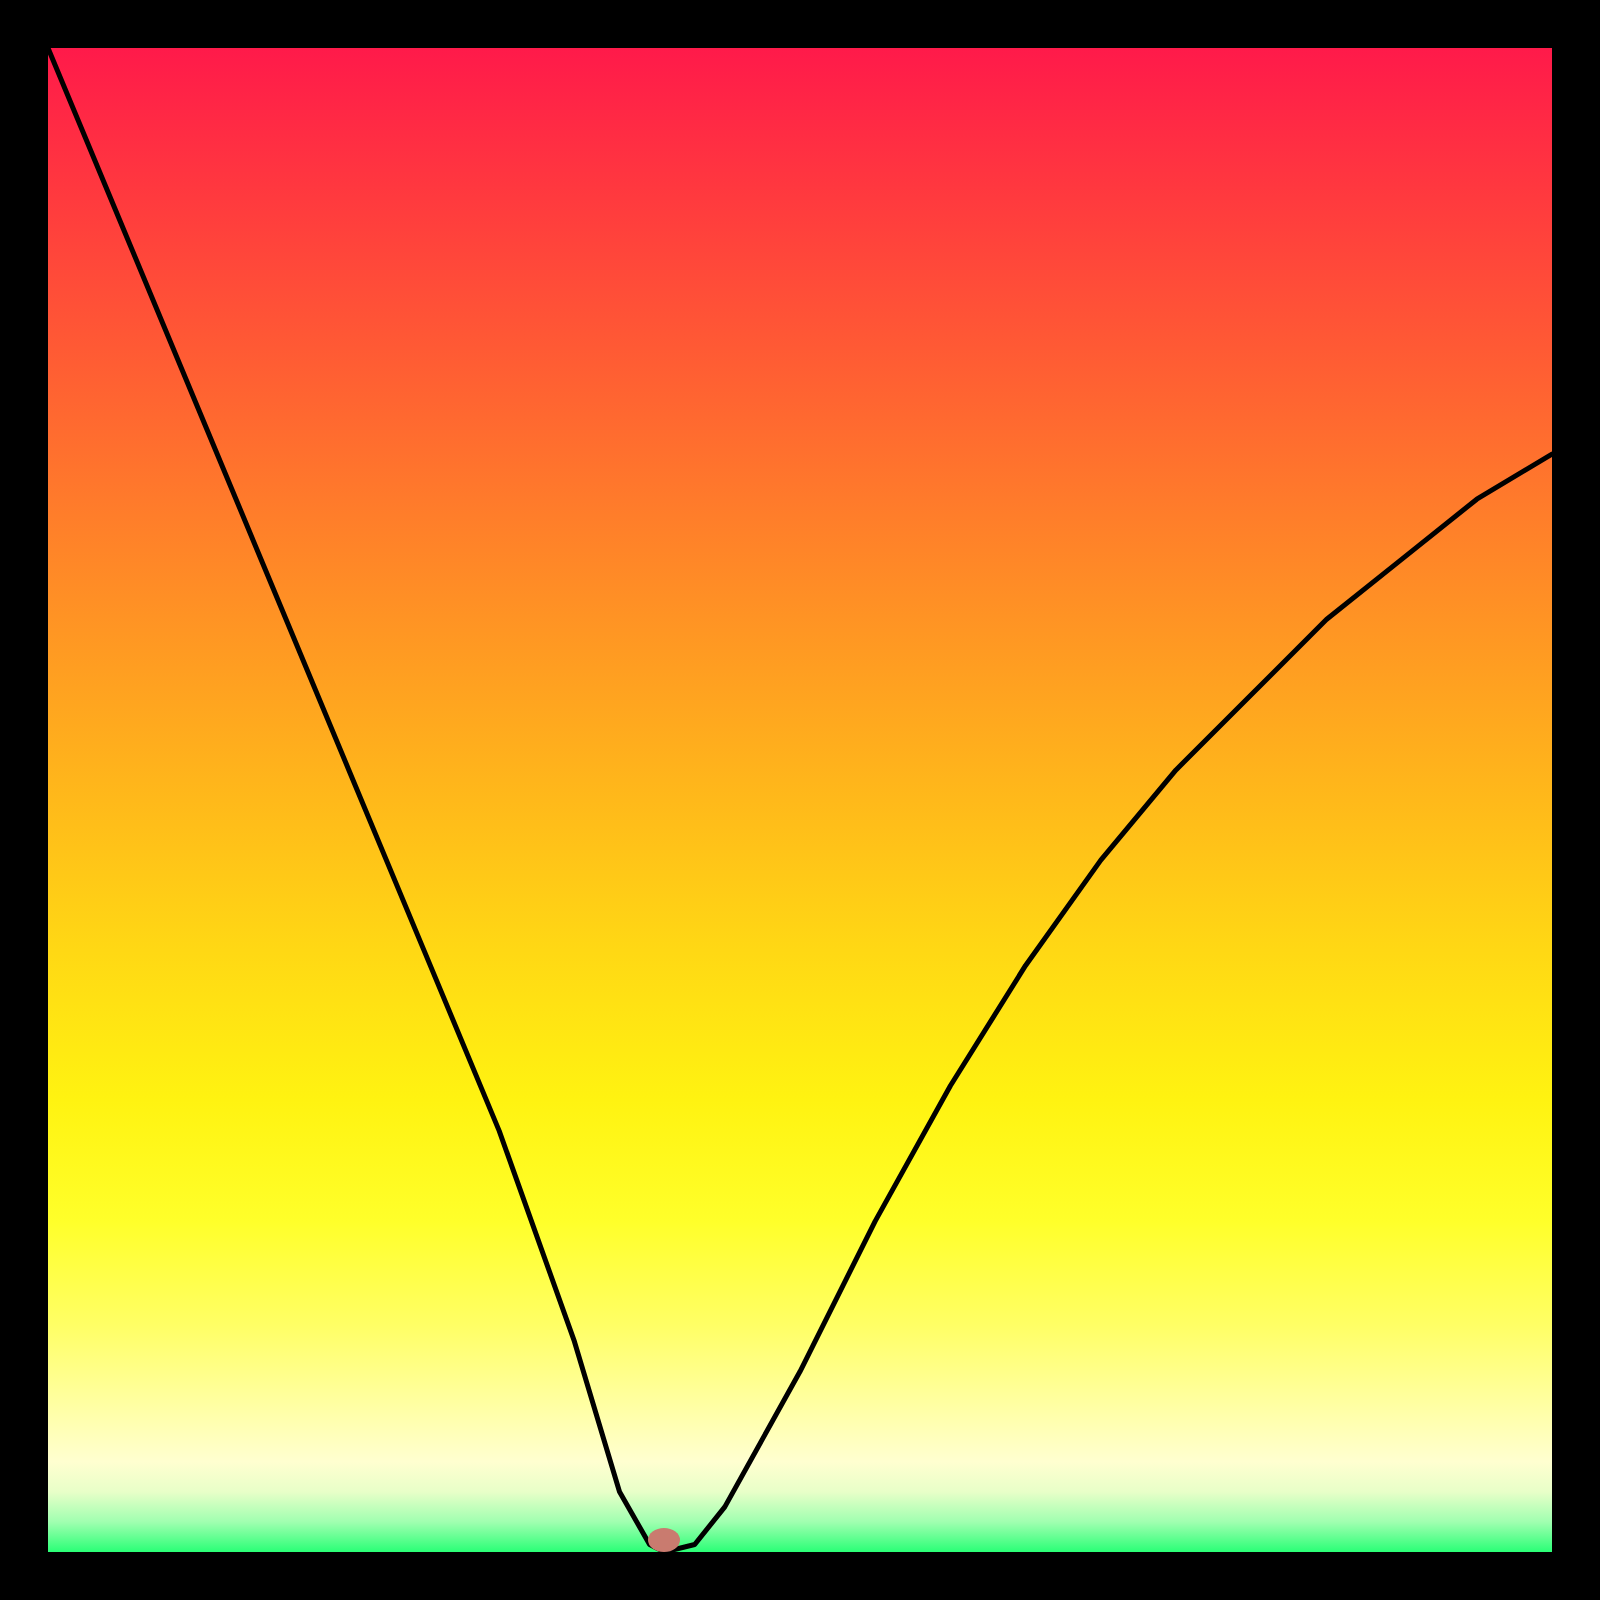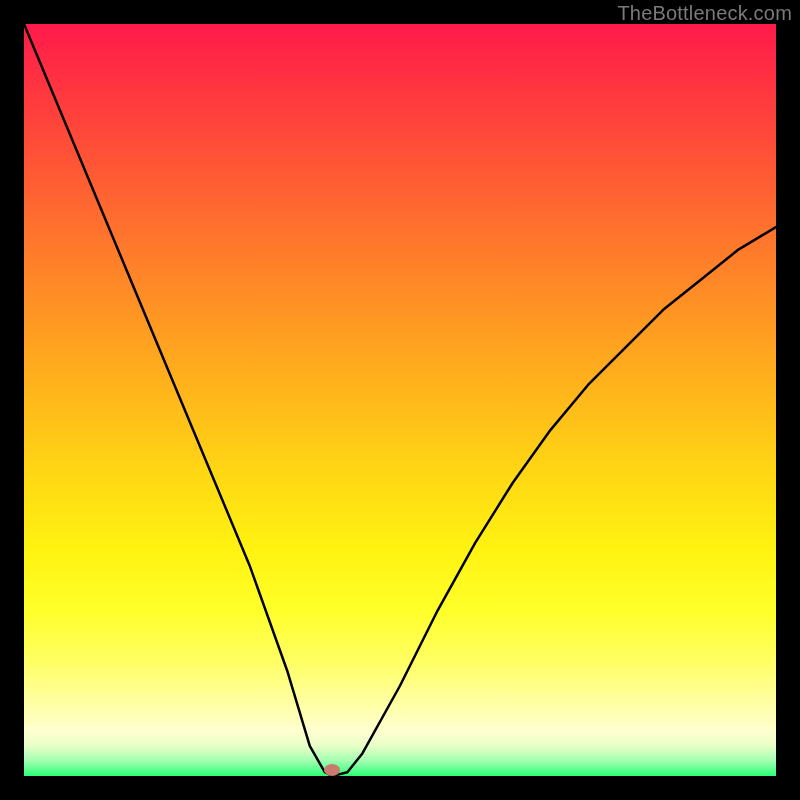--- a/index.html
+++ b/index.html
@@ -75,21 +75,20 @@
     font-size: 20px;
     font-weight: 400;
     letter-spacing: 0.2px;
     user-select: none;
   }
 </style>
 </head>
 <body>
 
 <div class="frame">
-  <div class="watermark">TheBottleneck.com</div>
   <div class="plot">
     <div class="gradient"></div>
     <svg class="curve" viewBox="0 0 752 752" preserveAspectRatio="none">
       <path id="curve-path" d="M0.00 0.00 L37.60 90.24 L75.20 180.48 L112.80 270.72 L150.40 360.96 L188.00 451.20 L225.60 541.44 L263.20 646.72 L285.76 721.92 L300.80 748.24 L308.32 752.00 L323.36 748.24 L338.40 729.44 L376.00 661.76 L413.60 586.56 L451.20 518.88 L488.80 458.72 L526.40 406.08 L564.00 360.96 L601.60 323.36 L639.20 285.76 L676.80 255.68 L714.40 225.60 L752.00 203.04"></path>
     </svg>
     <div class="marker" id="marker" style="left: 308.32px; top: 746px;"></div>
   </div>
 </div>
 
 </body></html>

